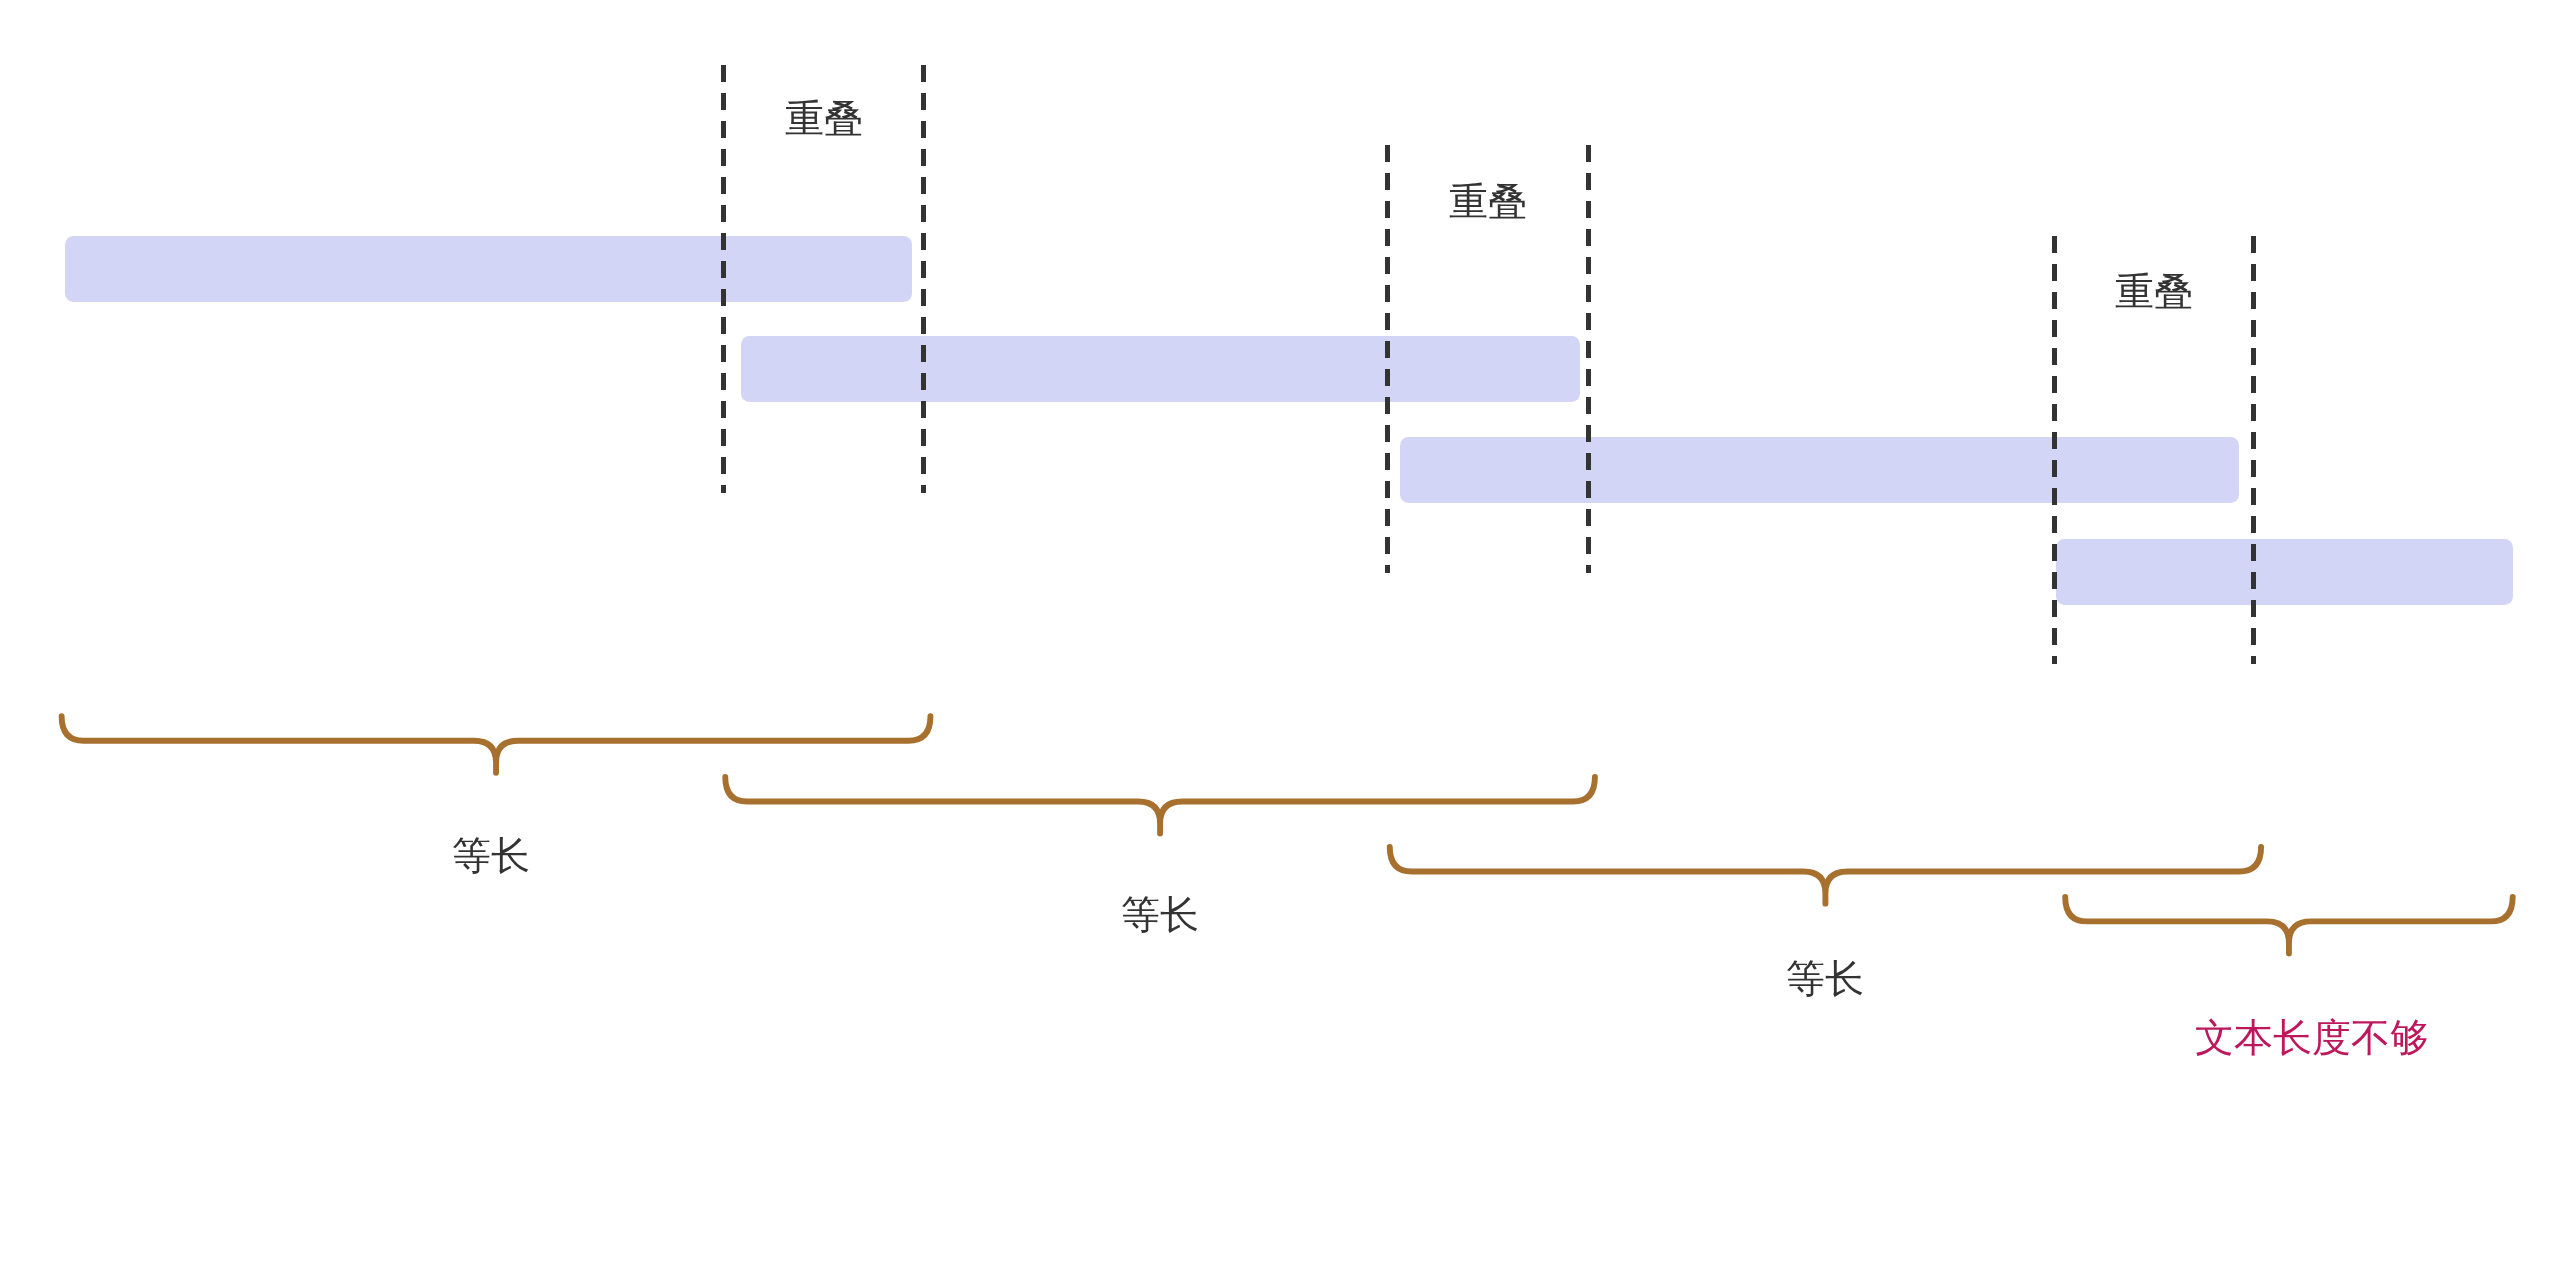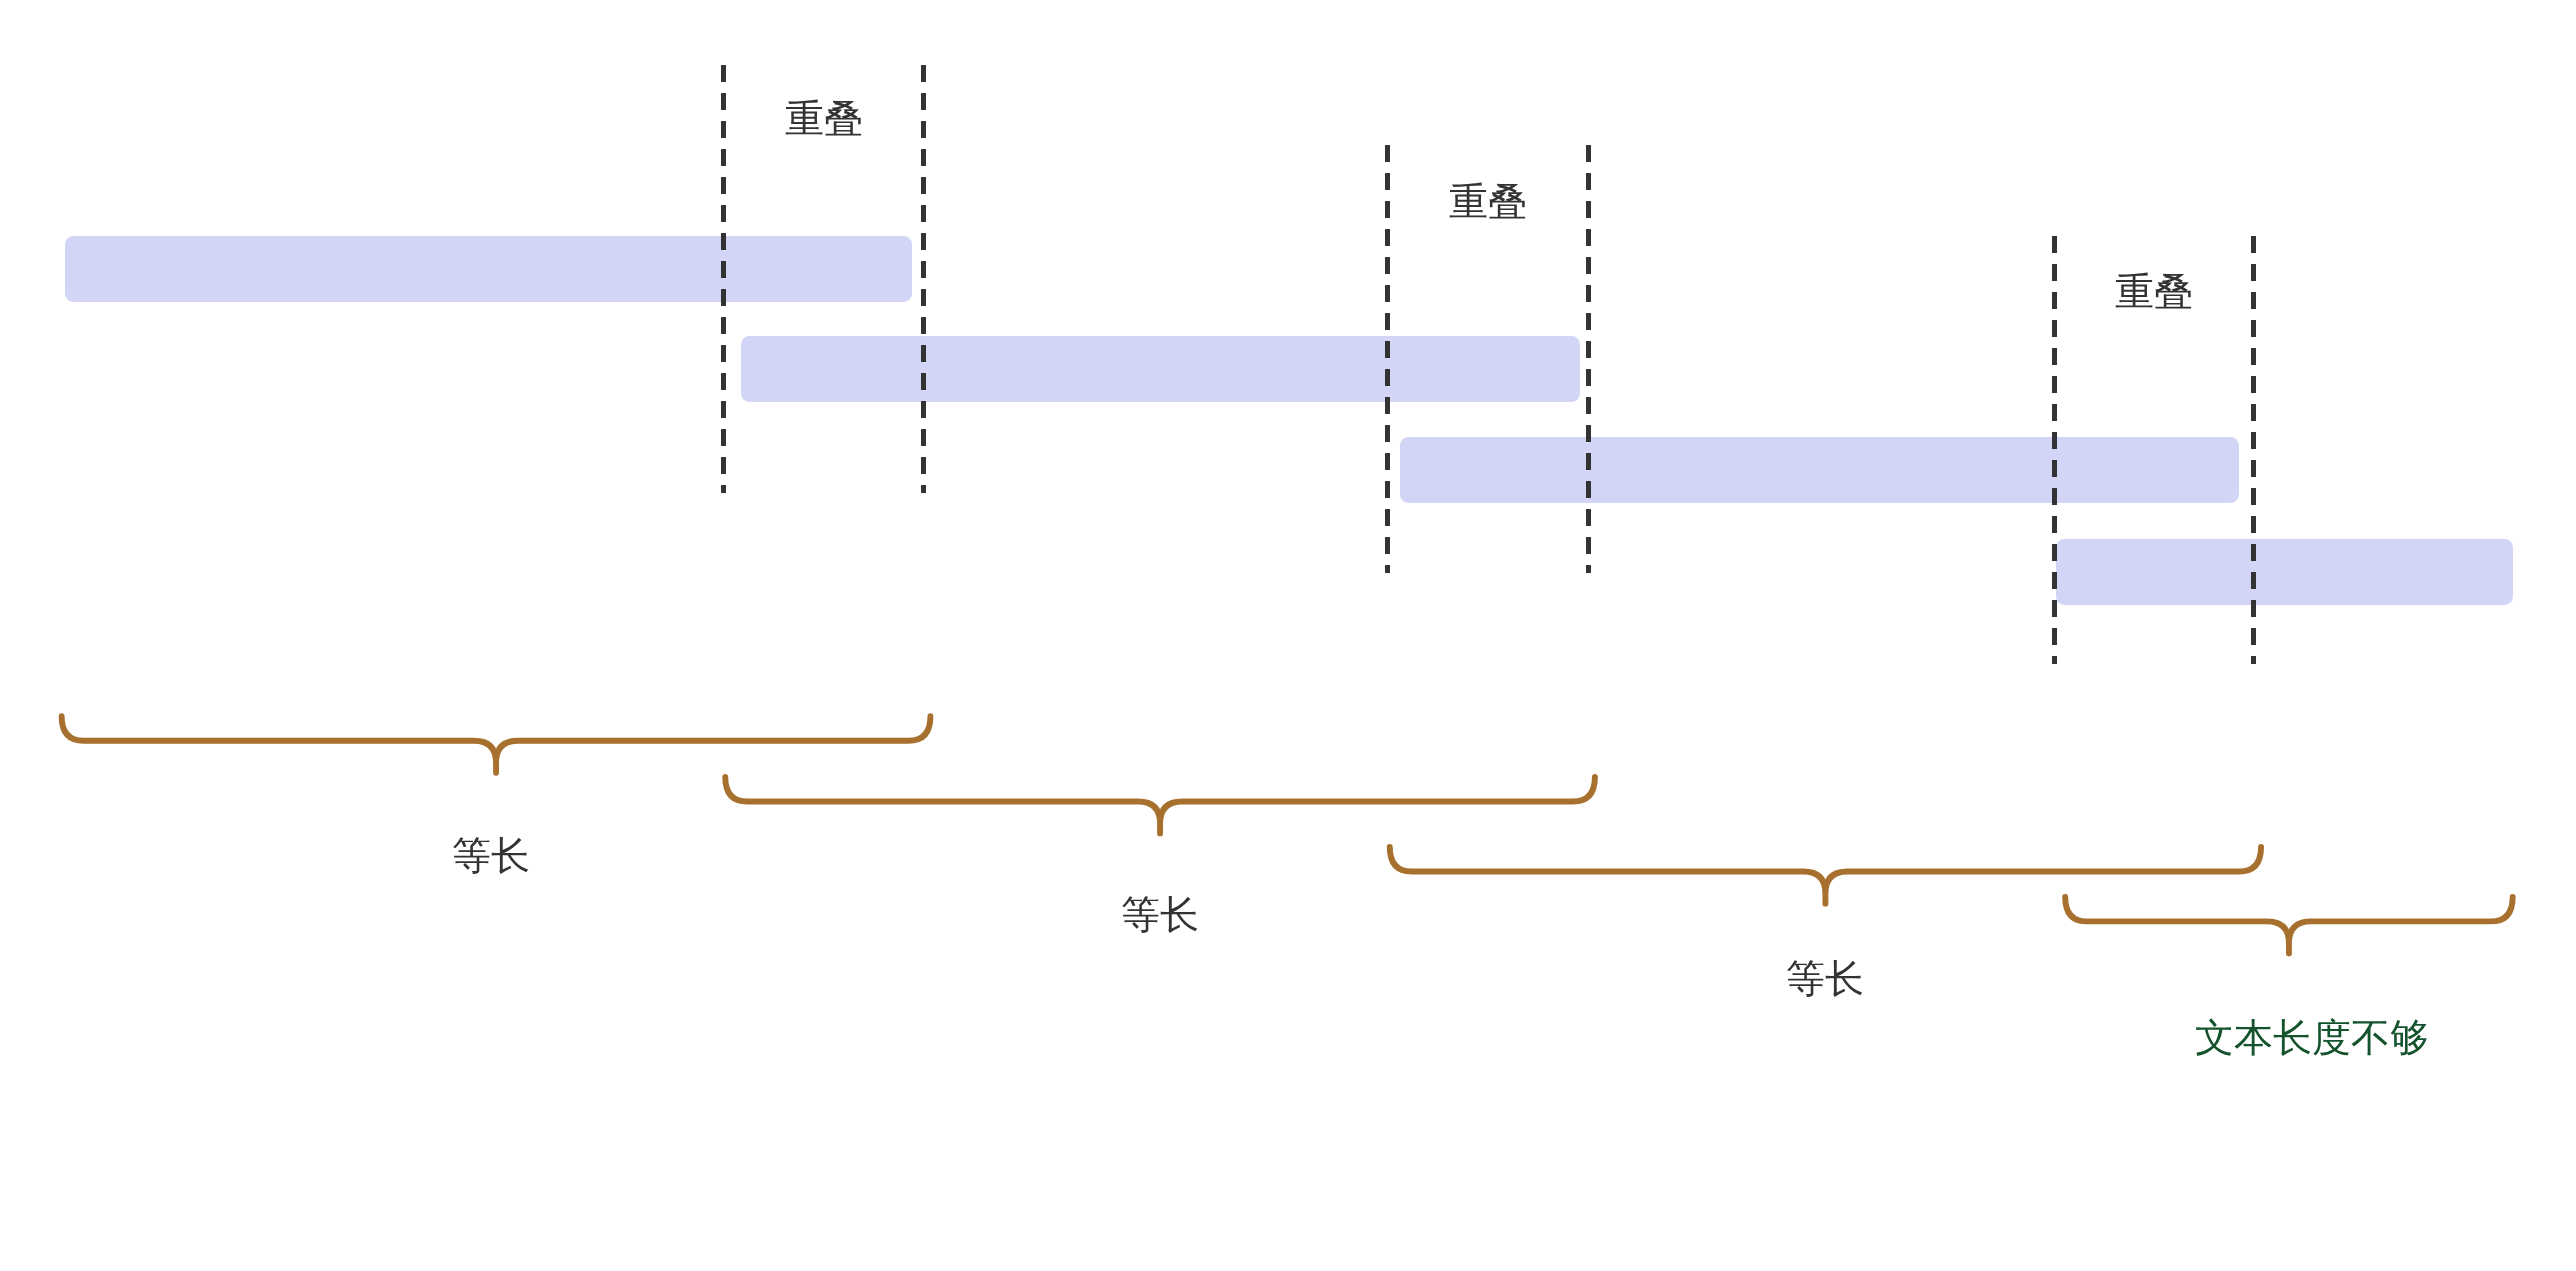--- a/index.html
+++ b/index.html
@@ -55,15 +55,15 @@
     <div class="diagram-label" style="left: 824px; top: 118px; font-size: 39px; color: rgb(51, 51, 51);">重叠</div>
     <div class="vline" style="left: 1385px; top: 145px; width: 5px; height: 428px; background: repeating-linear-gradient(rgb(51, 51, 51) 0px, rgb(51, 51, 51) 17px, transparent 17px, transparent 28px);"></div>
     <div class="vline" style="left: 1586px; top: 145px; width: 5px; height: 428px; background: repeating-linear-gradient(rgb(51, 51, 51) 0px, rgb(51, 51, 51) 17px, transparent 17px, transparent 28px);"></div>
     <div class="diagram-label" style="left: 1488px; top: 201px; font-size: 39px; color: rgb(51, 51, 51);">重叠</div>
     <div class="vline" style="left: 2052px; top: 236px; width: 5px; height: 428px; background: repeating-linear-gradient(rgb(51, 51, 51) 0px, rgb(51, 51, 51) 17px, transparent 17px, transparent 28px);"></div>
     <div class="vline" style="left: 2251px; top: 236px; width: 5px; height: 428px; background: repeating-linear-gradient(rgb(51, 51, 51) 0px, rgb(51, 51, 51) 17px, transparent 17px, transparent 28px);"></div>
     <div class="diagram-label" style="left: 2154px; top: 291px; font-size: 39px; color: rgb(51, 51, 51);">重叠</div>
     <div class="diagram-label" style="left: 491px; top: 855px; font-size: 39px; color: rgb(51, 51, 51);">等长</div>
     <div class="diagram-label" style="left: 1160px; top: 914px; font-size: 39px; color: rgb(51, 51, 51);">等长</div>
     <div class="diagram-label" style="left: 1825px; top: 978px; font-size: 39px; color: rgb(51, 51, 51);">等长</div>
-    <div class="diagram-label" style="left: 2312px; top: 1037px; font-size: 39px; color: #14532d;">文本长度不够</div>
+    <div class="diagram-label" style="left: 2312px; top: 1037px; font-size: 39px; color: #be185d;">文本长度不够</div>
   </div>
 
 
 </body></html>

